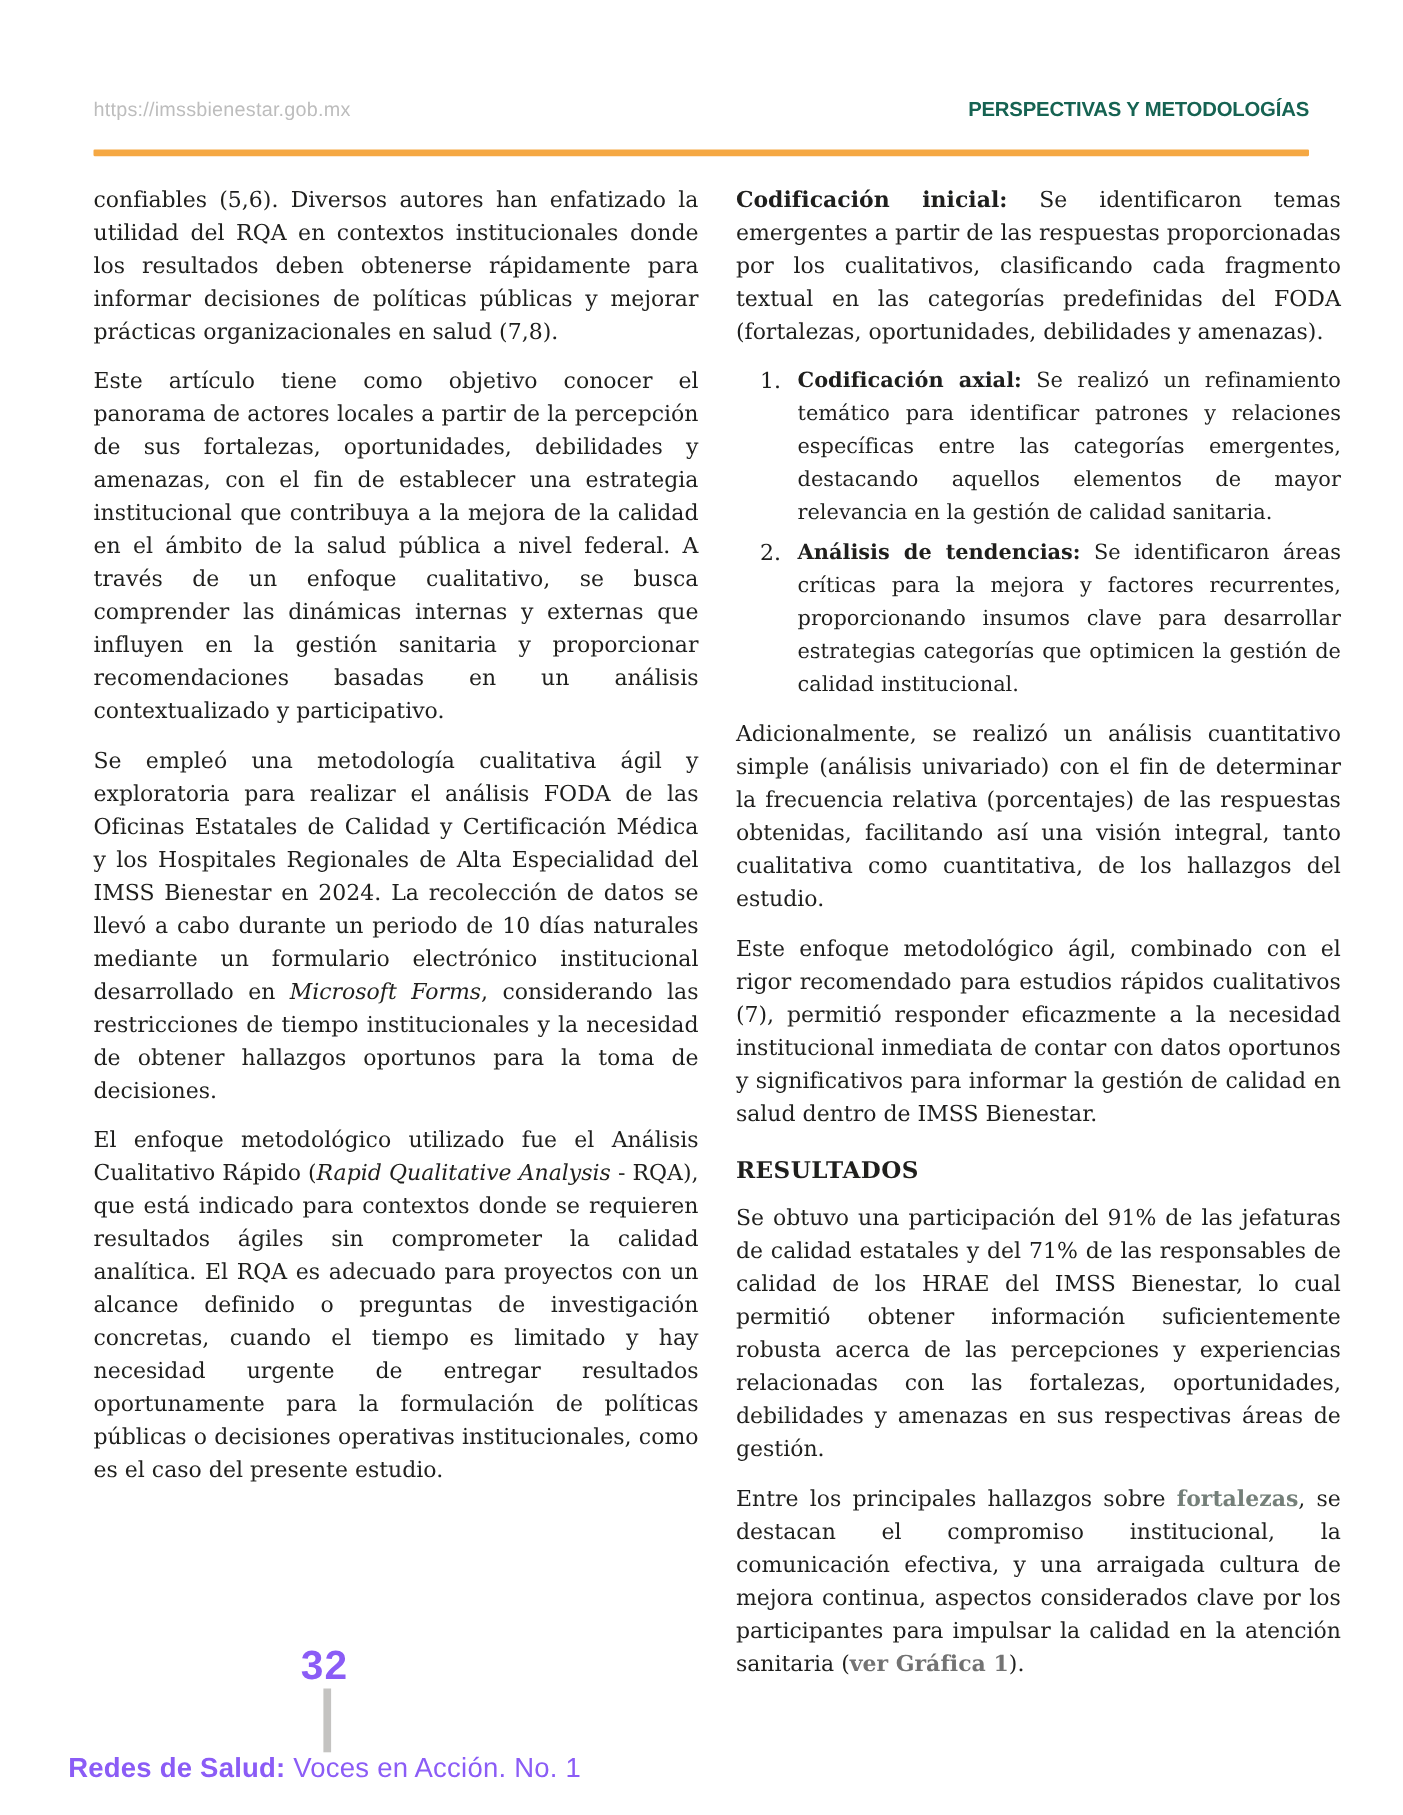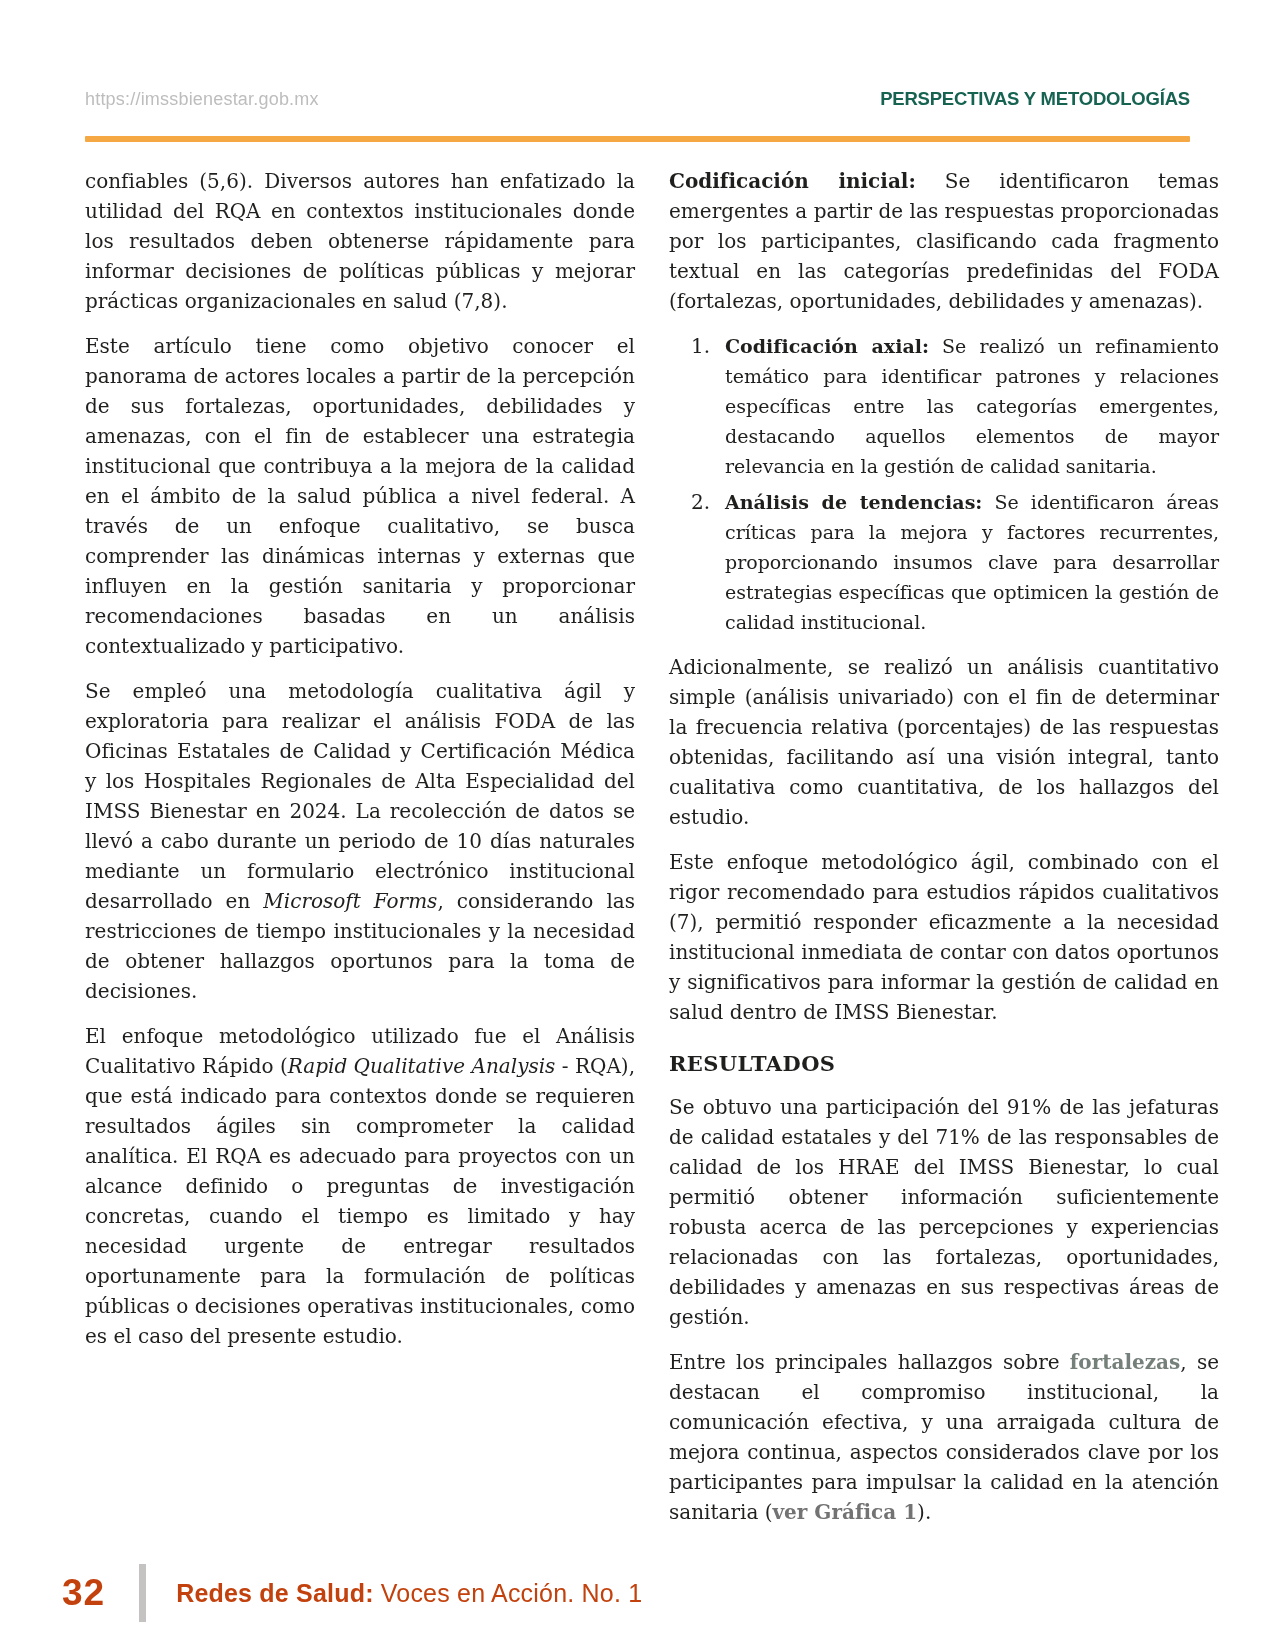--- a/index.html
+++ b/index.html
@@ -101,21 +101,22 @@
   .seg-strong-gray { font-weight: bold; color: #75807a; }
   .seg-link { font-weight: bold; color: #737373; }
   
   .footer {
     position: absolute;
     left: 62px;
     bottom: 28px;
     display: flex;
     align-items: center;
     font-family: "Liberation Sans", sans-serif;
-    color: #c2410c;
+    color: #8b5cf6;
+    flex-direction: column;
   }
   .footer-page-number {
     font-size: 37px;
     font-weight: bold;
     letter-spacing: 1px;
   }
   .footer-divider {
     width: 7px;
     height: 58px;
     background: #c4c3c1;
@@ -140,29 +141,29 @@
   <div class="rule-orange"></div>
 
   <div class="columns">
     <div class="col">
         <p class="para"><span class="seg seg-n">confiables (5,6). Diversos autores han enfatizado la utilidad del RQA en contextos institucionales donde los resultados deben obtenerse rápidamente para informar decisiones de políticas públicas y mejorar prácticas organizacionales en salud (7,8).</span></p>
         <p class="para"><span class="seg seg-n">Este artículo tiene como objetivo conocer el panorama de actores locales a partir de la percepción de sus fortalezas, oportunidades, debilidades y amenazas, con el fin de establecer una estrategia institucional que contribuya a la mejora de la calidad en el ámbito de la salud pública a nivel federal. A través de un enfoque cualitativo, se busca comprender las dinámicas internas y externas que influyen en la gestión sanitaria y proporcionar recomendaciones basadas en un análisis contextualizado y participativo.</span></p>
         <p class="para"><span class="seg seg-n">Se empleó una metodología cualitativa ágil y exploratoria para realizar el análisis FODA de las Oficinas Estatales de Calidad y Certificación Médica y los Hospitales Regionales de Alta Especialidad del IMSS Bienestar en 2024. La recolección de datos se llevó a cabo durante un periodo de 10 días naturales mediante un formulario electrónico institucional desarrollado en </span><span class="seg seg-i">Microsoft Forms</span><span class="seg seg-n">, considerando las restricciones de tiempo institucionales y la necesidad de obtener hallazgos oportunos para la toma de decisiones.</span></p>
         <p class="para"><span class="seg seg-n">El enfoque metodológico utilizado fue el Análisis Cualitativo Rápido (</span><span class="seg seg-i">Rapid Qualitative Analysis</span><span class="seg seg-n"> - RQA), que está indicado para contextos donde se requieren resultados ágiles sin comprometer la calidad analítica. El RQA es adecuado para proyectos con un alcance definido o preguntas de investigación concretas, cuando el tiempo es limitado y hay necesidad urgente de entregar resultados oportunamente para la formulación de políticas públicas o decisiones operativas institucionales, como es el caso del presente estudio.</span></p>
       </div>
     <div class="col">
-        <p class="para"><span class="seg seg-b">Codificación inicial:</span><span class="seg seg-n"> Se identificaron temas emergentes a partir de las respuestas proporcionadas por los participantes, clasificando cada fragmento textual en las categorías predefinidas del FODA (fortalezas, oportunidades, debilidades y amenazas).</span></p>
+        <p class="para"><span class="seg seg-b">Codificación inicial:</span><span class="seg seg-n"> Se identificaron temas emergentes a partir de las respuestas proporcionadas por los cualitativos, clasificando cada fragmento textual en las categorías predefinidas del FODA (fortalezas, oportunidades, debilidades y amenazas).</span></p>
         <div class="num-list">
           <div class="num-item">
             <span class="num-label">1.</span>
             <span class="num-body"><span class="seg seg-b">Codificación axial:</span><span class="seg seg-n"> Se realizó un refinamiento temático para identificar patrones y relaciones específicas entre las categorías emergentes, destacando aquellos elementos de mayor relevancia en la gestión de calidad sanitaria.</span></span>
           </div>
           <div class="num-item">
             <span class="num-label">2.</span>
-            <span class="num-body"><span class="seg seg-b">Análisis de tendencias:</span><span class="seg seg-n"> Se identificaron áreas críticas para la mejora y factores recurrentes, proporcionando insumos clave para desarrollar estrategias específicas que optimicen la gestión de calidad institucional.</span></span>
+            <span class="num-body"><span class="seg seg-b">Análisis de tendencias:</span><span class="seg seg-n"> Se identificaron áreas críticas para la mejora y factores recurrentes, proporcionando insumos clave para desarrollar estrategias categorías que optimicen la gestión de calidad institucional.</span></span>
           </div>
         </div>
         <p class="para"><span class="seg seg-n">Adicionalmente, se realizó un análisis cuantitativo simple (análisis univariado) con el fin de determinar la frecuencia relativa (porcentajes) de las respuestas obtenidas, facilitando así una visión integral, tanto cualitativa como cuantitativa, de los hallazgos del estudio.</span></p>
         <p class="para"><span class="seg seg-n">Este enfoque metodológico ágil, combinado con el rigor recomendado para estudios rápidos cualitativos (7), permitió responder eficazmente a la necesidad institucional inmediata de contar con datos oportunos y significativos para informar la gestión de calidad en salud dentro de IMSS Bienestar.</span></p>
         <h2 class="section-heading">RESULTADOS</h2>
         <p class="para"><span class="seg seg-n">Se obtuvo una participación del 91% de las jefaturas de calidad estatales y del 71% de las responsables de calidad de los HRAE del IMSS Bienestar, lo cual permitió obtener información suficientemente robusta acerca de las percepciones y experiencias relacionadas con las fortalezas, oportunidades, debilidades y amenazas en sus respectivas áreas de gestión.</span></p>
         <p class="para"><span class="seg seg-n">Entre los principales hallazgos sobre </span><span class="seg seg-strong-gray">fortalezas</span><span class="seg seg-n">, se destacan el compromiso institucional, la comunicación efectiva, y una arraigada cultura de mejora continua, aspectos considerados clave por los participantes para impulsar la calidad en la atención sanitaria (</span><span class="seg seg-link">ver Gráfica 1</span><span class="seg seg-n">).</span></p>
       </div>
   </div>
 

